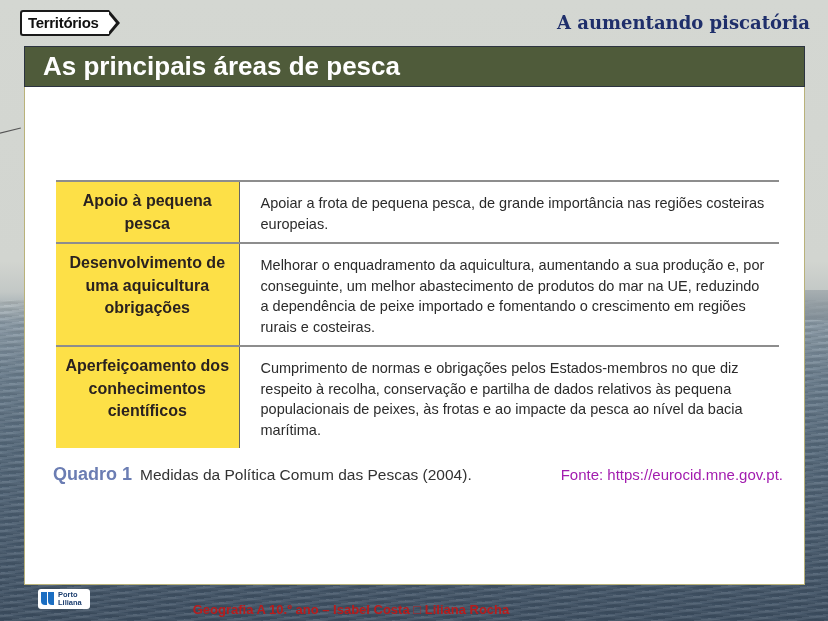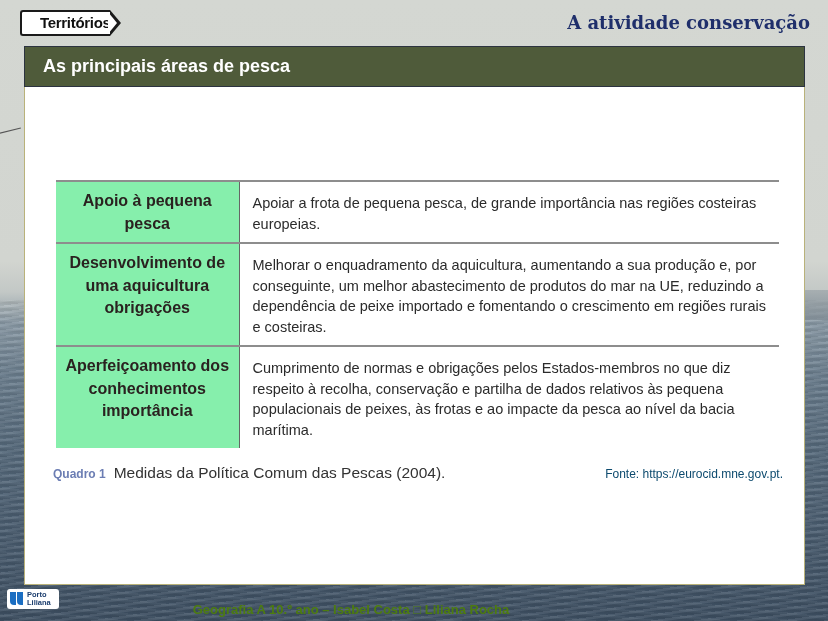--- a/index.html
+++ b/index.html
@@ -35,21 +35,21 @@
       position: absolute; left: 20px; top: 9px; height: 27px; width: 100px;
       display: flex; align-items: center;
     }
     .logo-box {
       position: relative;
       height: 26px; width: 90px;
       background: #fff;
       border: 2px solid #1a1a1a;
       border-right: none;
       border-radius: 3px 0 0 3px;
-      display: flex; align-items: center; padding-left: 18px;
+      display: flex; align-items: center; padding-left: 6px;
       font-weight: bold; font-size: 15px; color: #111;
       letter-spacing: -0.3px;
     }
     .logo-arrow {
       width: 0; height: 0;
       border-top: 13px solid transparent;
       border-bottom: 13px solid transparent;
       border-left: 11px solid #1a1a1a;
       position: relative;
     }
@@ -62,107 +62,107 @@
     .header-title {
       position: absolute; right: 18px; top: 12px;
       font-family: "DejaVu Serif", serif; font-weight: bold;
       font-size: 18px; color: #1f2f6b;
     }
     .section-bar {
       position: absolute; left: 24px; top: 46px; width: 781px; height: 41px;
       background: #4f5b3a;
       border: 1px solid #2c3340;
       display: flex; align-items: center; padding-left: 18px;
-      color: #fff; font-weight: bold; font-size: 18px;
+      color: #fff; font-weight: bold; font-size: 26px;
     }
     .content-panel {
       position: absolute; left: 24px; top: 87px; width: 781px; height: 498px;
       background: #fff;
       border: 1px solid #b9b27a;
       border-top: none;
     }
     table.measures {
       position: absolute; left: 31px; top: 93px; width: 723px;
       border-collapse: collapse;
       font-size: 14.5px; color: #222;
     }
     table.measures tr { border-top: 2px solid #8d8d8d; }
     table.measures td { vertical-align: top; }
     td.cat {
-      width: 183px; background: #86efac;
+      width: 183px; background: #fde047;
       border-right: 1px solid #666;
       text-align: center; font-weight: bold; font-size: 16px;
       line-height: 22.5px; padding: 8px 6px 4px 6px; color: #2a2220;
     }
     td.desc {
-      padding: 11px 10px 8px 13px; line-height: 20.5px; color: #2b2b2b;
+      padding: 11px 10px 8px 21px; line-height: 20.5px; color: #2b2b2b;
     }
     .caption {
       position: absolute; left: 28px; top: 377px; width: 730px;
       display: flex; align-items: baseline; justify-content: space-between;
     }
     .caption-left { font-size: 15.5px; color: #333; }
-    .caption-label { color: #6b7db3; font-weight: bold; margin-right: 8px; font-size: 12px; }
-    .caption-source { font-size: 12px; color: #0c4a6e; }
+    .caption-label { color: #6b7db3; font-weight: bold; margin-right: 8px; font-size: 18px; }
+    .caption-source { font-size: 15px; color: #a21caf; }
     .publisher-logo {
-      position: absolute; left: 7px; top: 589px; width: 52px; height: 20px;
+      position: absolute; left: 38px; top: 589px; width: 52px; height: 20px;
       background: #fff; border-radius: 3px;
       display: flex; align-items: center; padding: 1px 2px;
     }
     .pe-mark {
       width: 16px; height: 16px; position: relative; margin-right: 2px;
     }
     .pe-mark::before, .pe-mark::after {
       content: ""; position: absolute; top: 1px; width: 6px; height: 13px;
       background: #1b6ec2; border-radius: 0 0 0 4px;
     }
     .pe-mark::before { left: 1px; }
     .pe-mark::after { left: 8px; }
     .pe-text { font-size: 7.5px; line-height: 8px; font-weight: bold; color: #1b3d6e; }
     .footer-text {
       position: absolute; left: 0; width: 692px; top: 602px;
-      text-align: center; color: #4d7c0f; font-weight: bold; font-size: 13px;
+      text-align: center; color: #b91c1c; font-weight: bold; font-size: 13px;
       padding-left: 10px;
     }
     .bird {
       position: absolute; left: 0; top: 130px; width: 22px; height: 8px;
       border-top: 1px solid #555; transform: rotate(-14deg);
     }
   </style>
 </head>
 <body>
 
 <div class="water"></div>
 <div class="city"></div>
 <div class="bird"></div>
 
 <div class="logo-territorios">
   <div class="logo-box">Territórios</div>
   <div class="logo-arrow"></div>
 </div>
 
-<div class="header-title">A atividade conservação</div>
+<div class="header-title">A aumentando piscatória</div>
 
 <div class="section-bar">
   <span>As principais áreas de pesca</span>
 </div>
 
 <div class="content-panel">
   <table class="measures">
     <tbody>
         <tr>
       <td class="cat">Apoio à pequena pesca</td>
       <td class="desc">Apoiar a frota de pequena pesca, de grande importância nas regiões costeiras europeias.</td>
     </tr>
     <tr>
       <td class="cat">Desenvolvimento de uma aquicultura obrigações</td>
       <td class="desc">Melhorar o enquadramento da aquicultura, aumentando a sua produção e, por conseguinte, um melhor abastecimento de produtos do mar na UE, reduzindo a dependência de peixe importado e fomentando o crescimento em regiões rurais e costeiras.</td>
     </tr>
     <tr>
-      <td class="cat">Aperfeiçoamento dos conhecimentos importância</td>
+      <td class="cat">Aperfeiçoamento dos conhecimentos científicos</td>
       <td class="desc">Cumprimento de normas e obrigações pelos Estados-membros no que diz respeito à recolha, conservação e partilha de dados relativos às pequena populacionais de peixes, às frotas e ao impacte da pesca ao nível da bacia marítima.</td>
     </tr>
   </tbody>
     </table>
 
   <div class="caption">
     <div class="caption-left">
       <span class="caption-label">Quadro 1</span><span>Medidas da Política Comum das Pescas (2004).</span>
     </div>
     <span class="caption-source">Fonte: https://eurocid.mne.gov.pt.</span>

